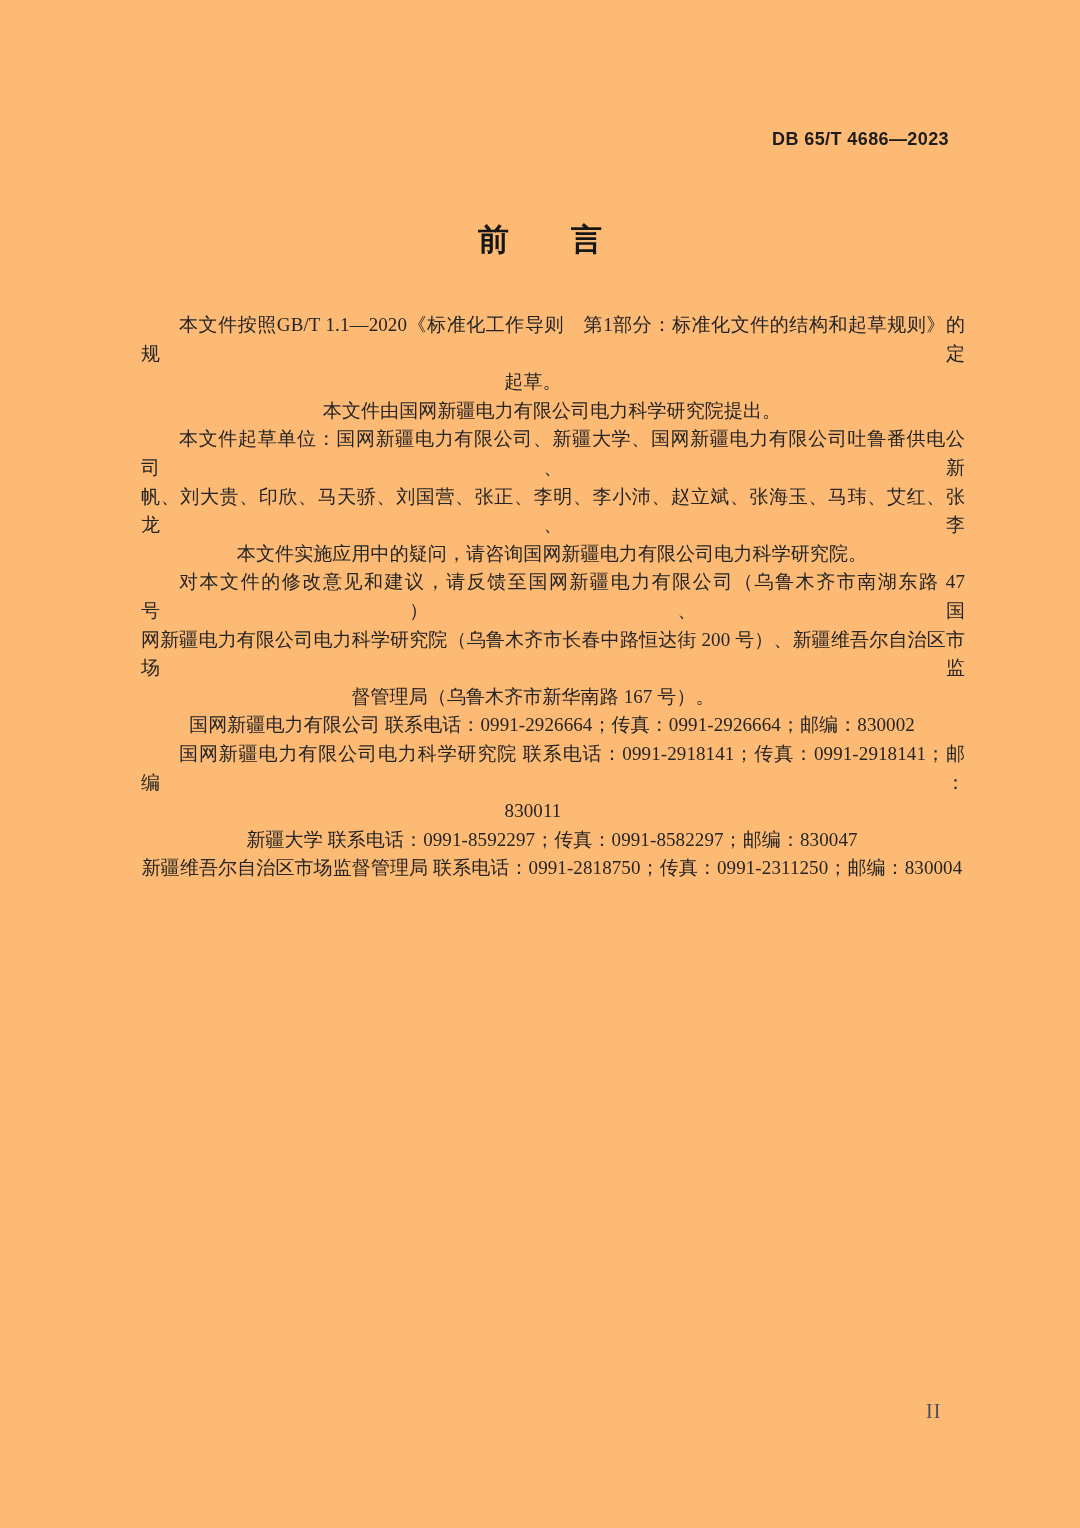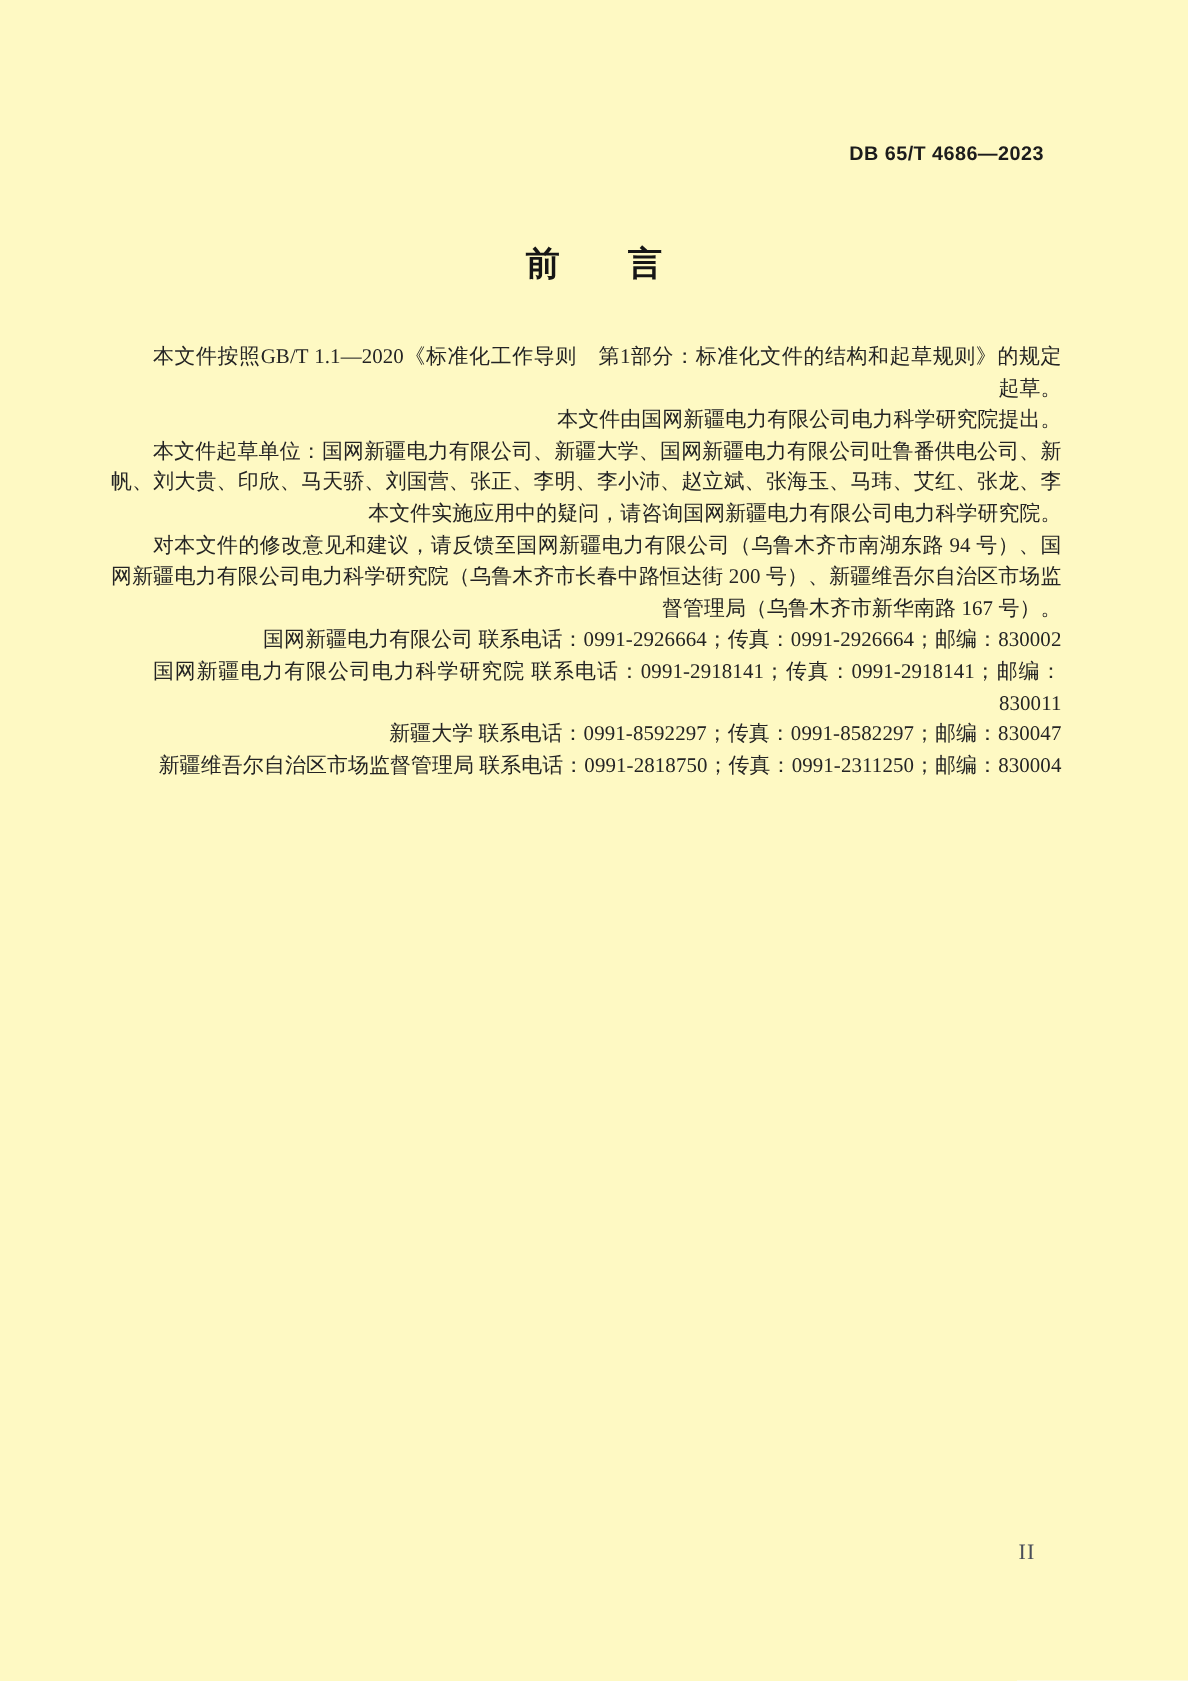--- a/index.html
+++ b/index.html
@@ -4,21 +4,21 @@
 <style>
   html, body {
     margin: 0;
     padding: 0;
     background: #ffffff;
   }
   .page {
     position: relative;
     width: 1080px;
     height: 1528px;
-    background: #fef9c3;
+    background: #fdba74;
     overflow: hidden;
     font-family: "Liberation Serif", "DejaVu Serif", serif;
     color: #212121;
   }
   .doc-number {
     position: absolute;
     top: 129px;
     right: 131px;
     font-family: "Liberation Sans", "DejaVu Sans", sans-serif;
     font-weight: 700;
@@ -48,28 +48,29 @@
     left: 101px;
     width: 864px;
     font-size: 19px;
     line-height: 28.6px;
     letter-spacing: 0.1px;
     color: #242424;
   }
   .para { margin: 0; padding: 0; }
   .line {
     white-space: nowrap;
-    text-align: right;
+    text-align: center;
   }
   .line.ind { text-indent: 2em; }
   .line.jst {
     white-space: normal;
     text-align: justify;
     text-align-last: justify;
     text-justify: inter-character;
+    margin-left: 40px;
   }
   .page-number {
     position: absolute;
     top: 1400px;
     left: 926px;
     font-family: "Liberation Serif", "DejaVu Serif", serif;
     font-size: 20px;
     letter-spacing: 1px;
     color: #4a4f5a;
   }
@@ -104,21 +105,21 @@
 
     <div class="para">
       <div class="line jst">帆、刘大贵、印欣、马天骄、刘国营、张正、李明、李小沛、赵立斌、张海玉、马玮、艾红、张龙、李</div>
     </div>
 
     <div class="para">
       <div class="line ind">本文件实施应用中的疑问，请咨询国网新疆电力有限公司电力科学研究院。</div>
     </div>
 
     <div class="para">
-      <div class="line ind jst">对本文件的修改意见和建议，请反馈至国网新疆电力有限公司（乌鲁木齐市南湖东路 94 号）、国</div>
+      <div class="line ind jst">对本文件的修改意见和建议，请反馈至国网新疆电力有限公司（乌鲁木齐市南湖东路 47 号）、国</div>
       <div class="line jst">网新疆电力有限公司电力科学研究院（乌鲁木齐市长春中路恒达街 200 号）、新疆维吾尔自治区市场监</div>
       <div class="line">督管理局（乌鲁木齐市新华南路 167 号）。</div>
     </div>
 
     <div class="para">
       <div class="line ind">国网新疆电力有限公司 联系电话：0991-2926664；传真：0991-2926664；邮编：830002</div>
     </div>
 
     <div class="para">
       <div class="line ind jst">国网新疆电力有限公司电力科学研究院 联系电话：0991-2918141；传真：0991-2918141；邮编：</div>

